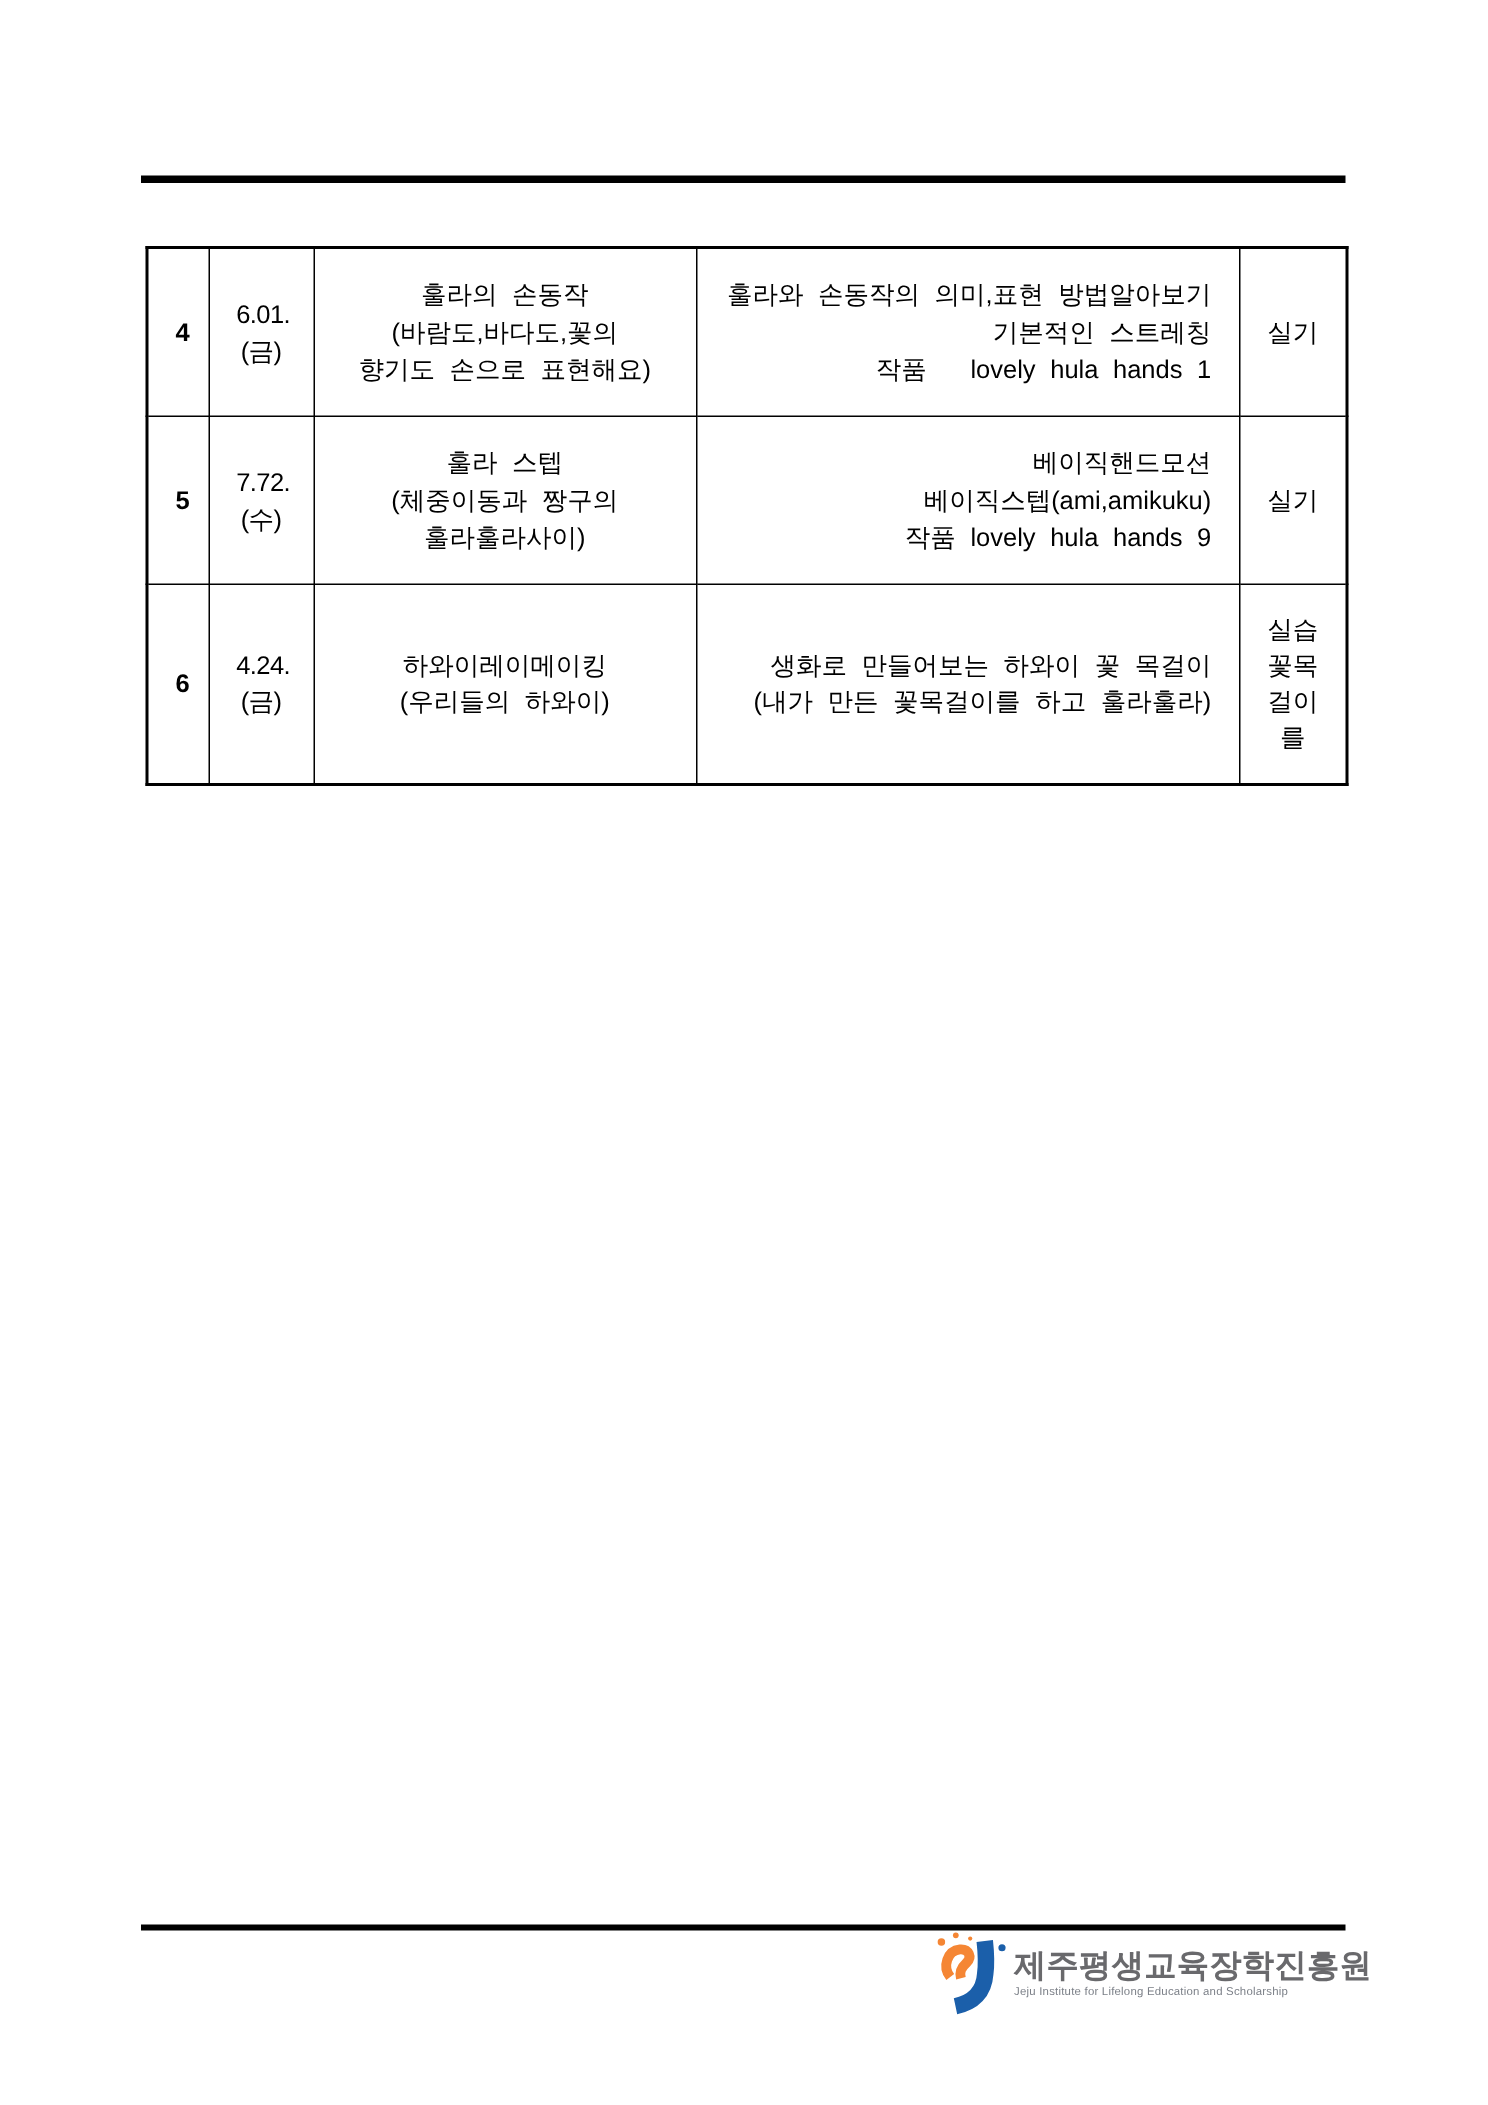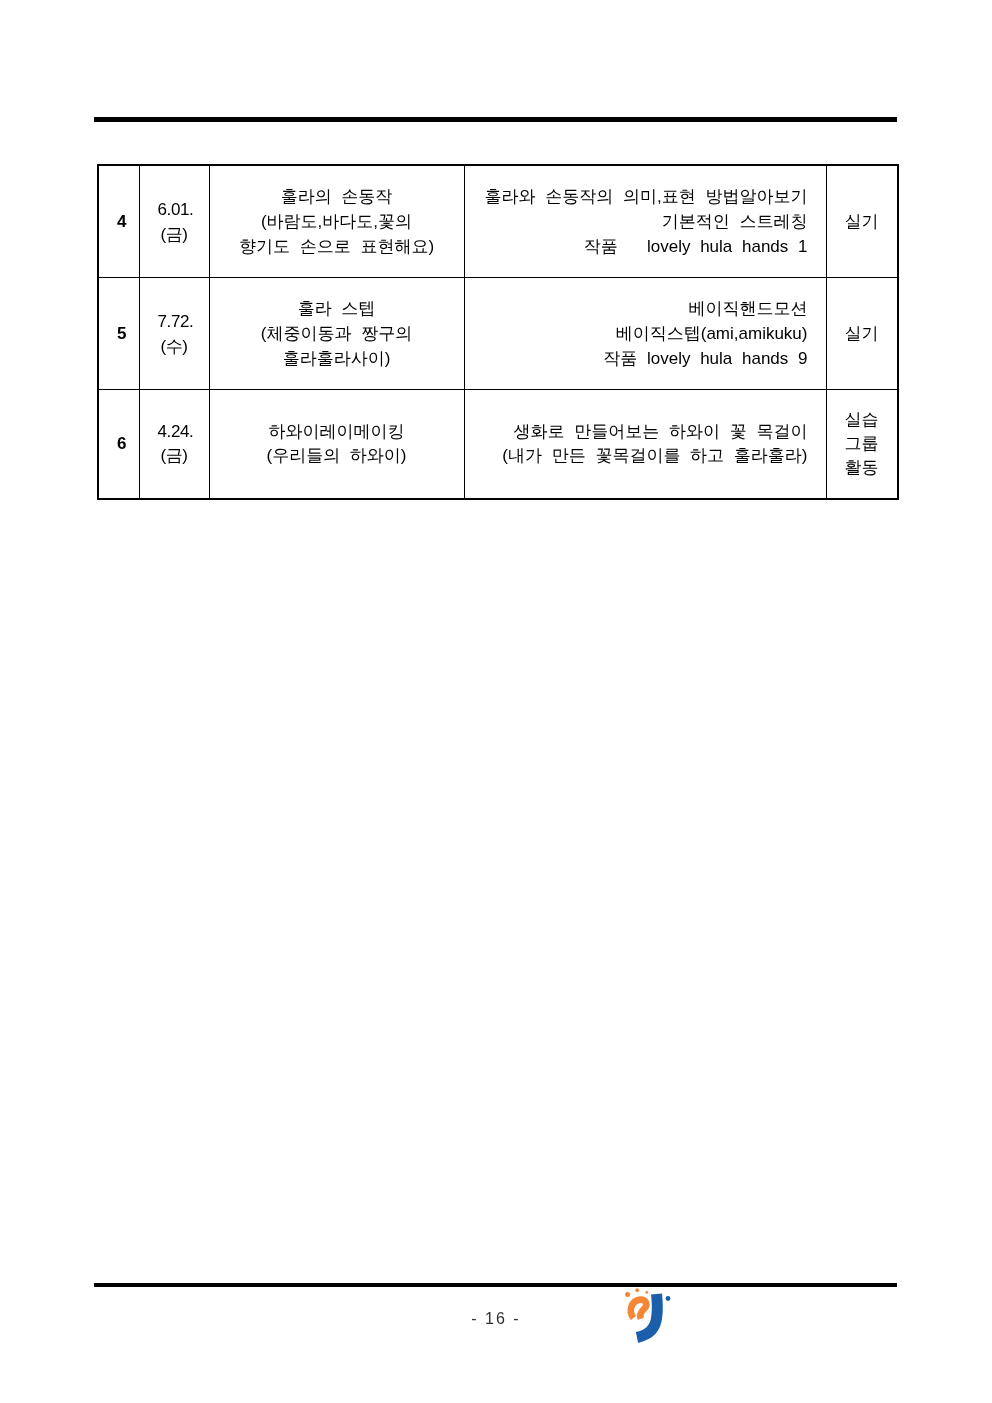--- a/index.html
+++ b/index.html
@@ -43,21 +43,21 @@
   }
   tr.row-a { height: 84px; }
   tr.row-b { height: 80px; }
   tr.row-c { height: 58px; }
   tr.row-c td { line-height: 24px; }
 
   td.c-num  { text-align: center; font-weight: bold; }
   td.c-date { text-align: center; letter-spacing: -0.4px; }
   td.c-title { text-align: center; word-spacing: 5px; }
   td.c-content { text-align: right; padding: 0 3px 0 7px; word-spacing: 5px; }
-  td.c-type { text-align: left; word-spacing: 2px; font-family: Liberation Serif, serif; }
+  td.c-type { text-align: center; word-spacing: 2px; font-family: Liberation Serif, serif; }
 
   
   .page-number {
     position: absolute;
     left: 0;
     top: 1310px;
     width: 992px;
     text-align: center;
     font-size: 16px;
     letter-spacing: 2px;
@@ -128,38 +128,41 @@
         <td class="c-type">실기</td>
       </tr>
       <tr class="row-c">
         <td class="c-num">6</td>
         <td class="c-date">4.24.(금)</td>
         <td class="c-title">하와이레이메이킹
 (우리들의 하와이)</td>
         <td class="c-content">  생화로 만들어보는 하와이 꽃 목걸이
 (내가 만든 꽃목걸이를 하고 훌라훌라)</td>
         <td class="c-type">실습
-그룹활동</td>
+꽃목걸이를</td>
       </tr>
     </tbody>
   </table>
 
   <div class="rule rule-bottom"></div>
 
-  <div class="page-number">- 16 -</div>
 
   <div class="footer-logo">
     <span class="logo-mark">
       <svg width="48" height="60" viewBox="0 0 48 60" xmlns="http://www.w3.org/2000/svg" aria-hidden="true">
 
         <path d="M33.5 7 C34.5 16 34.5 24 33.8 29 C33 41 26 48 14 50.5" fill="none" stroke="#1b5faa" stroke-width="11" stroke-linecap="butt"></path>
 
         <path d="M10.5 31 C5 24 8.5 13.5 17 12.6 C23 12.2 25.3 17.8 21.3 21.6 C17.8 24.8 16.4 27.4 17.6 31.8" fill="none" stroke="#f58634" stroke-width="6.6" stroke-linecap="butt"></path>
 
         <circle cx="4.6" cy="7.6" r="2.5" fill="#f58634"></circle>
         <circle cx="14.2" cy="3.2" r="1.9" fill="#f58634"></circle>
         <circle cx="23.8" cy="5.4" r="1.4" fill="#f58634"></circle>
         <circle cx="45" cy="11.5" r="2.4" fill="#1b5faa"></circle>
       </svg>
     </span>
+    <span class="logo-textblock">
+      <div class="logo-kr">제주평생교육장학진흥원</div>
+      <div class="logo-en">Jeju Institute for Lifelong Education and Scholarship</div>
+    </span>
   </div>
 
 </div>
 
 </body></html>

